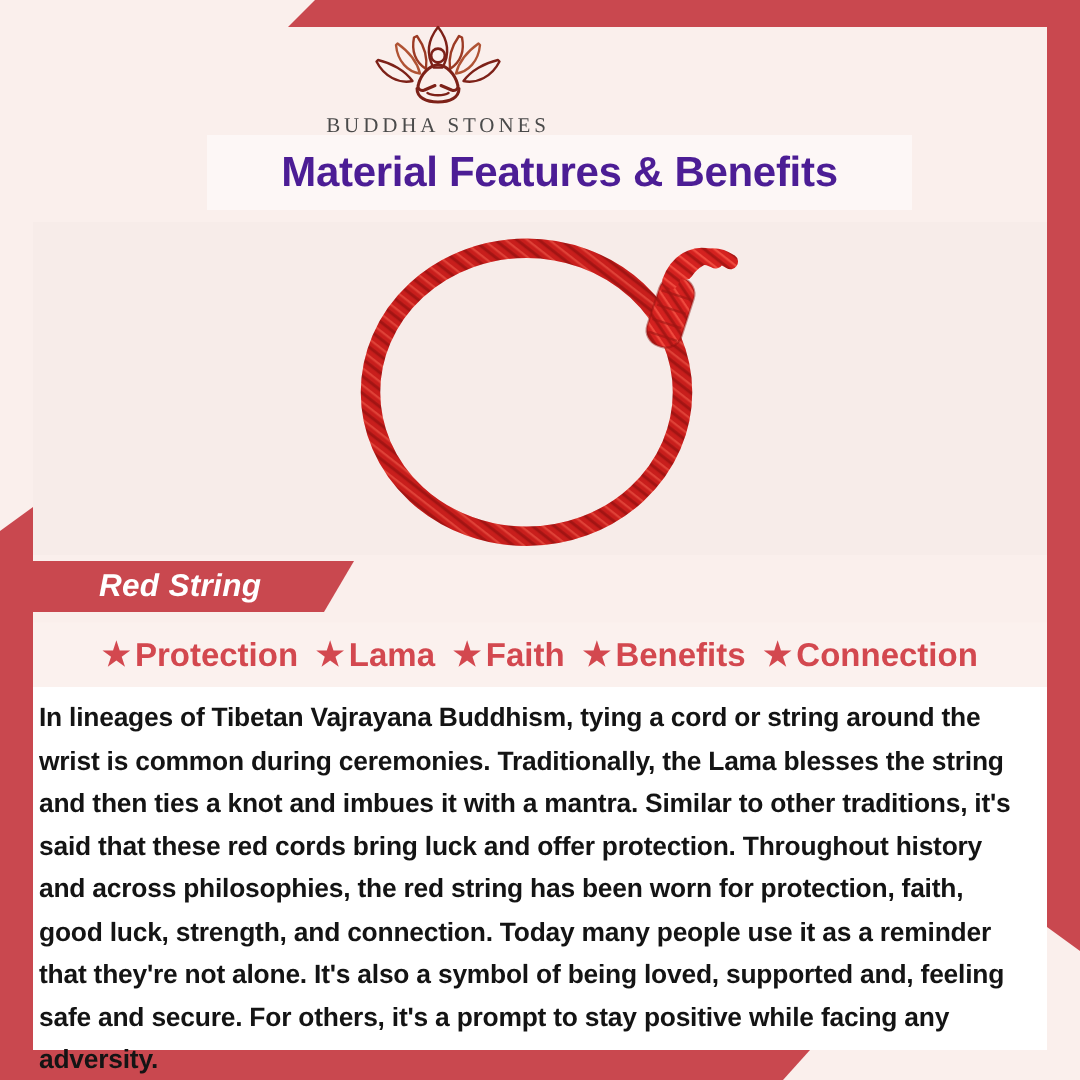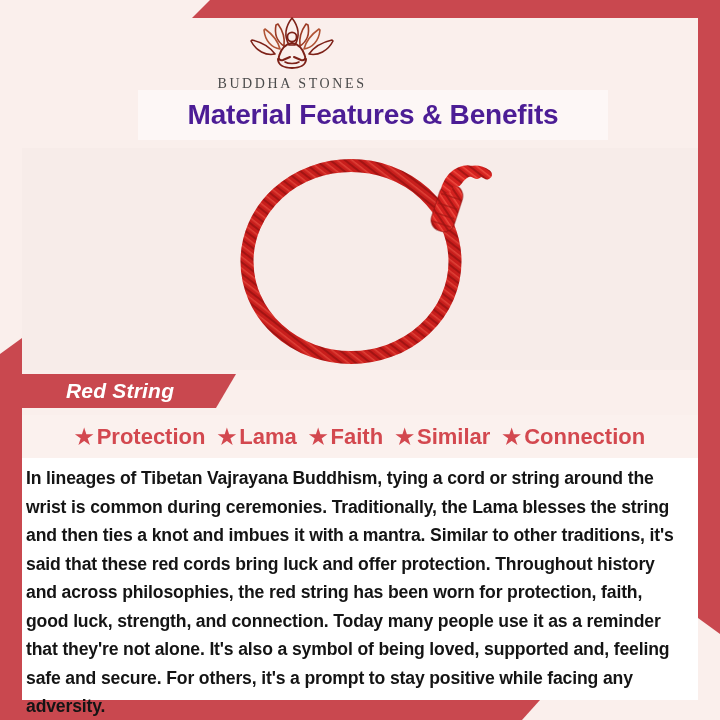--- a/index.html
+++ b/index.html
@@ -277,21 +277,21 @@
     <span class="feature">
       <span class="star">★</span>
       <span class="flabel">Lama</span>
     </span>
     <span class="feature">
       <span class="star">★</span>
       <span class="flabel">Faith</span>
     </span>
     <span class="feature">
       <span class="star">★</span>
-      <span class="flabel">Similar</span>
+      <span class="flabel">Benefits</span>
     </span>
     <span class="feature">
       <span class="star">★</span>
       <span class="flabel">Connection</span>
     </span>
   </div>
 
   <div class="body-block">
     <p class="body-text">In lineages of Tibetan Vajrayana Buddhism, tying a cord or string around the wrist is common during ceremonies. Traditionally, the Lama blesses the string and then ties a knot and imbues it with a mantra. Similar to other traditions, it's said that these red cords bring luck and offer protection. Throughout history and across philosophies, the red string has been worn for protection, faith, good luck, strength, and connection. Today many people use it as a reminder that they're not alone. It's also a symbol of being loved, supported and, feeling safe and secure. For others, it's a prompt to stay positive while facing any adversity.</p>
   </div>

